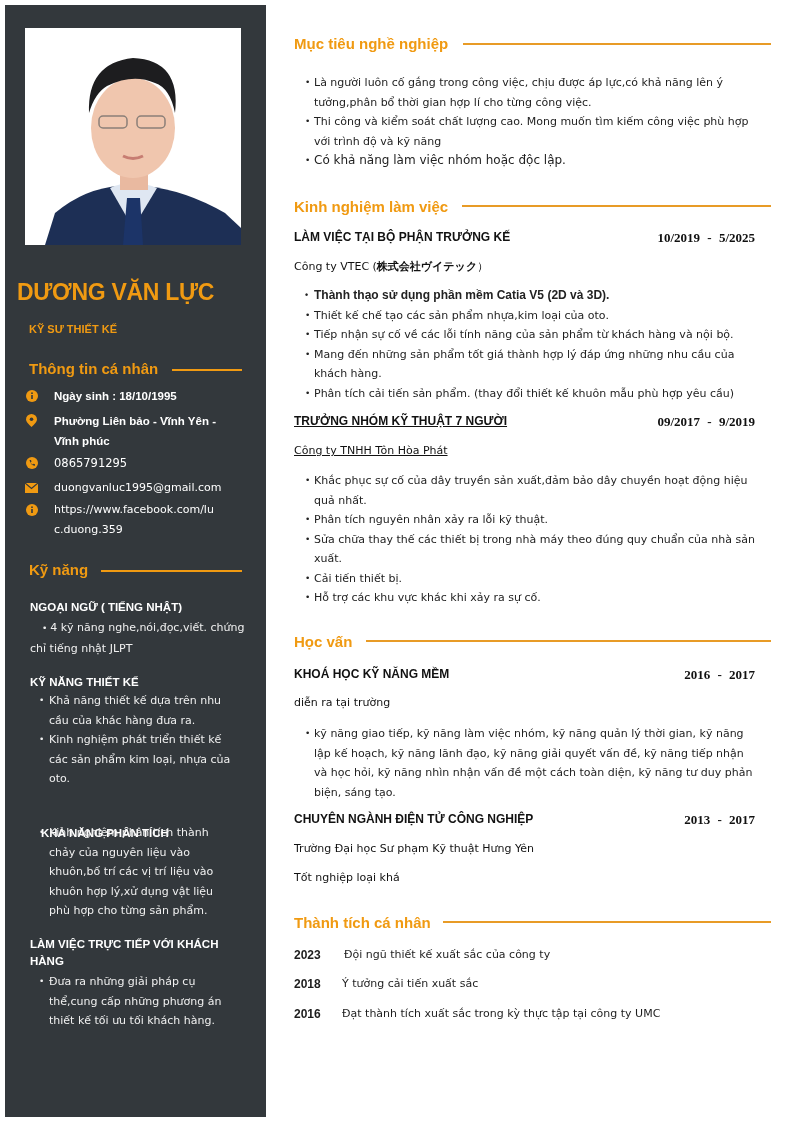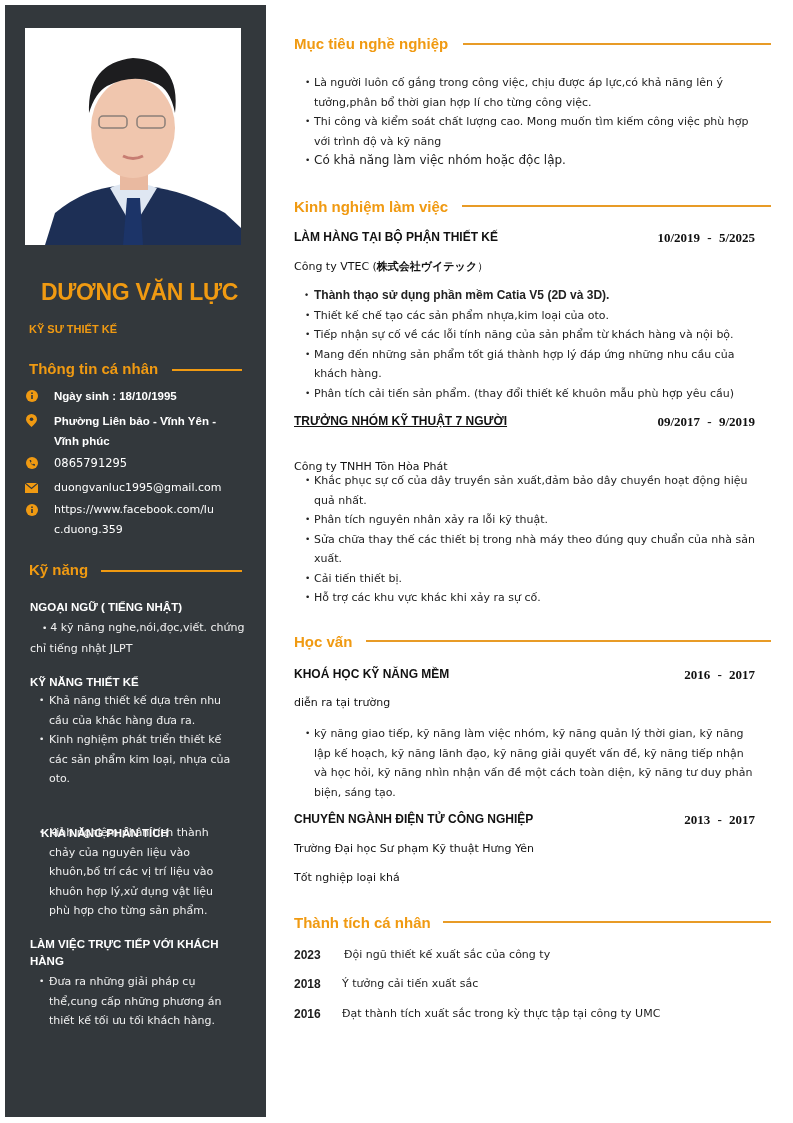--- a/index.html
+++ b/index.html
@@ -1,20 +1,20 @@
 <!DOCTYPE html>
 <html><head>
 <meta charset="utf-8">
 <style>
   html,body{margin:0;padding:0;background:#fff;}
   body{width:793px;height:1123px;position:relative;overflow:hidden;font-family:"DejaVu Sans","Liberation Sans",sans-serif;color:#1d1d1d;}
   .sidebar{position:absolute;left:5px;top:5px;width:261px;height:1112px;background:#33383c;color:#fff;}
   .photo{position:absolute;left:20px;top:23px;width:216px;height:217px;background:#fff;overflow:hidden;}
   .photo svg{display:block;width:100%;height:100%;}
-  .name{position:absolute;left:36px;top:274px;font-family:"Liberation Sans",sans-serif;font-weight:bold;font-size:23px;color:#f09a12;letter-spacing:-0.3px;text-align:right;}
+  .name{position:absolute;left:12px;top:274px;font-family:"Liberation Sans",sans-serif;font-weight:bold;font-size:23px;color:#f09a12;letter-spacing:-0.3px;text-align:right;}
   .jobtitle{position:absolute;left:24px;top:318px;font-family:"Liberation Sans",sans-serif;font-weight:bold;font-size:11px;color:#f09a12;}
   .side-h{position:absolute;left:24px;font-family:"Liberation Sans",sans-serif;font-weight:bold;font-size:15px;color:#f09a12;display:flex;align-items:center;}
   .info-row{position:absolute;left:20px;display:flex;align-items:flex-start;font-size:11.5px;line-height:20px;}
   .info-row .ic{width:13px;height:13px;margin-top:3px;margin-right:16px;flex:none;display:flex;align-items:center;justify-content:center;}
   .info-row .txt{width:190px;}
   .bold{font-weight:bold;font-family:"Liberation Sans",sans-serif;}
   .sk-h{position:absolute;left:25px;font-family:"Liberation Sans",sans-serif;font-weight:bold;font-size:11.5px;color:#fff;width:220px;line-height:17px;}
   .sk-list{position:absolute;left:34px;width:205px;font-size:11px;line-height:19.5px;color:#f0f0f0;margin:0;padding:0;list-style:none;}
   .sk-list li{position:relative;padding-left:10px;}
   .sk-list li::before{content:"•";position:absolute;left:0;top:0;font-size:9px;}
@@ -135,36 +135,36 @@
 <div class="main-line" style="left:463px;top:43px;"></div>
 <ul class="bul" style="top:73px;">
   <li>Là người luôn cố gắng trong công việc, chịu được áp lực,có khả năng lên ý tưởng,phân bổ thời gian hợp lí cho từng công việc.</li>
   <li> Thi công và kiểm soát chất lượng cao. Mong muốn tìm kiếm công việc phù hợp với trình độ và kỹ năng</li>
   <li style="font-size:12px;">Có khả năng làm việc nhóm hoặc độc lập.</li>
 </ul>
 
 <div class="main-h" style="top:198px;">Kinh nghiệm làm việc</div>
 <div class="main-line" style="left:462px;top:205px;"></div>
 
-<div class="job-t" style="top:230px;">LÀM HÀNG TẠI BỘ PHẬN THIẾT KẾ</div>
+<div class="job-t" style="top:230px;">LÀM VIỆC TẠI BỘ PHẬN TRƯỞNG KẾ</div>
 <div class="job-d" style="top:230px;">10/2019 - 5/2025</div>
 <div class="co" style="top:259px;">
   <span>Công ty VTEC (</span><b>株式会社ヴイテック</b><span>）</span>
 </div>
 <ul class="bul" style="top:286px;">
   <li class="bold" style="font-size:12px;">Thành thạo sử dụng phần mềm Catia V5 (2D và 3D).</li>
   <li>Thiết kế chế tạo các sản phẩm nhựa,kim loại của oto.</li>
   <li>Tiếp nhận sự cố về các lỗi tính năng của sản phẩm từ khách hàng và nội bộ.</li>
   <li>Mang đến những sản phẩm tốt giá thành hợp lý đáp ứng những nhu cầu của khách hàng.</li>
   <li>Phân tích cải tiến sản phẩm. (thay đổi thiết kế khuôn mẫu phù hợp yêu cầu)</li>
 </ul>
 
 <div class="job-t" style="top:414px;text-decoration:underline;">TRƯỞNG NHÓM KỸ THUẬT 7 NGƯỜI</div>
 <div class="job-d" style="top:414px;">09/2017 - 9/2019</div>
-<div class="co" style="top:460px;">Công ty TNHH Tôn Hòa Phát</div>
+<div class="co" style="top:444px;text-decoration:underline;">Công ty TNHH Tôn Hòa Phát</div>
 <ul class="bul" style="top:471px;">
   <li>Khắc phục sự cố của dây truyền sản xuất,đảm bảo dây chuyền hoạt động hiệu quả nhất.</li>
   <li>Phân tích nguyên nhân xảy ra lỗi kỹ thuật.</li>
   <li>Sửa chữa thay thế các thiết bị trong nhà máy theo đúng quy chuẩn của nhà sản xuất.</li>
   <li>Cải tiến thiết bị.</li>
   <li>Hỗ trợ các khu vực khác khi xảy ra sự cố.</li>
 </ul>
 
 <div class="main-h" style="top:633px;">Học vấn</div>
 <div class="main-line" style="left:366px;top:640px;"></div>

